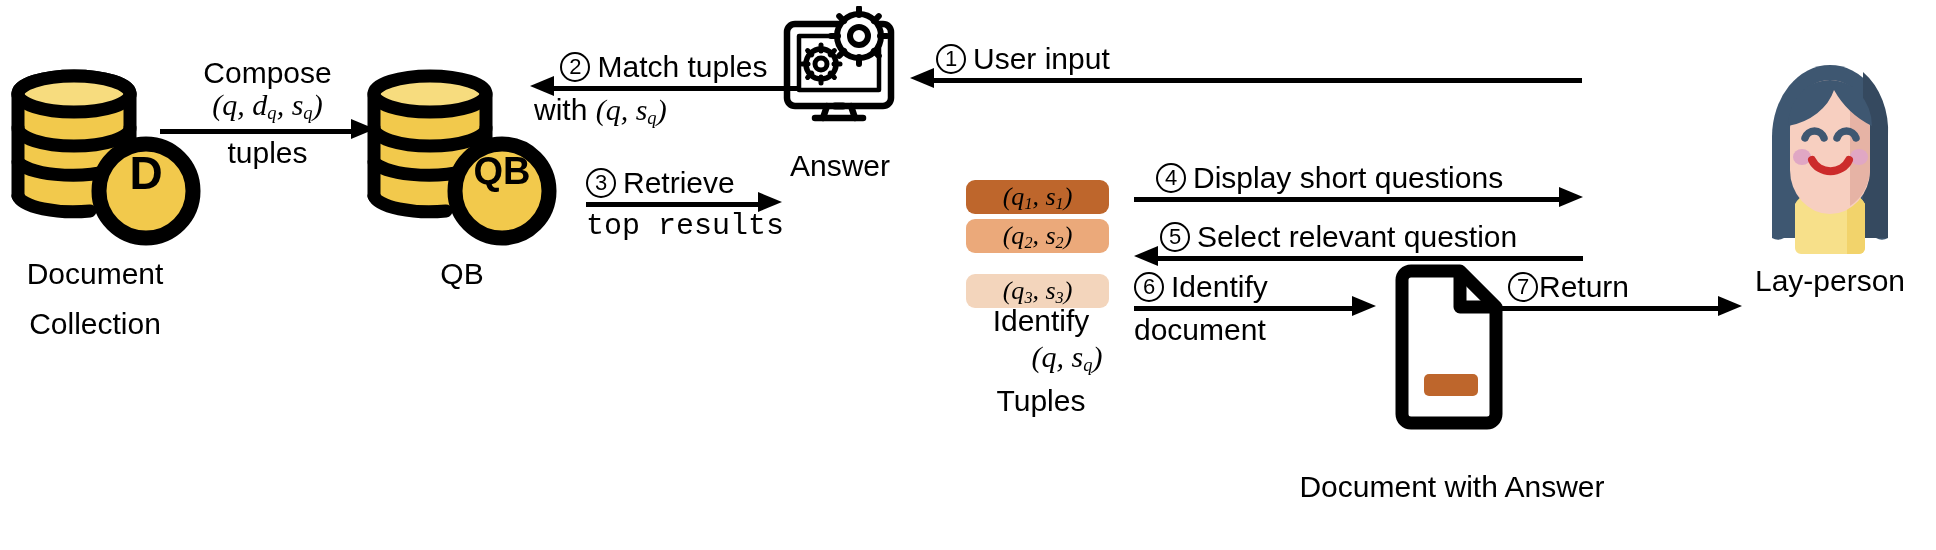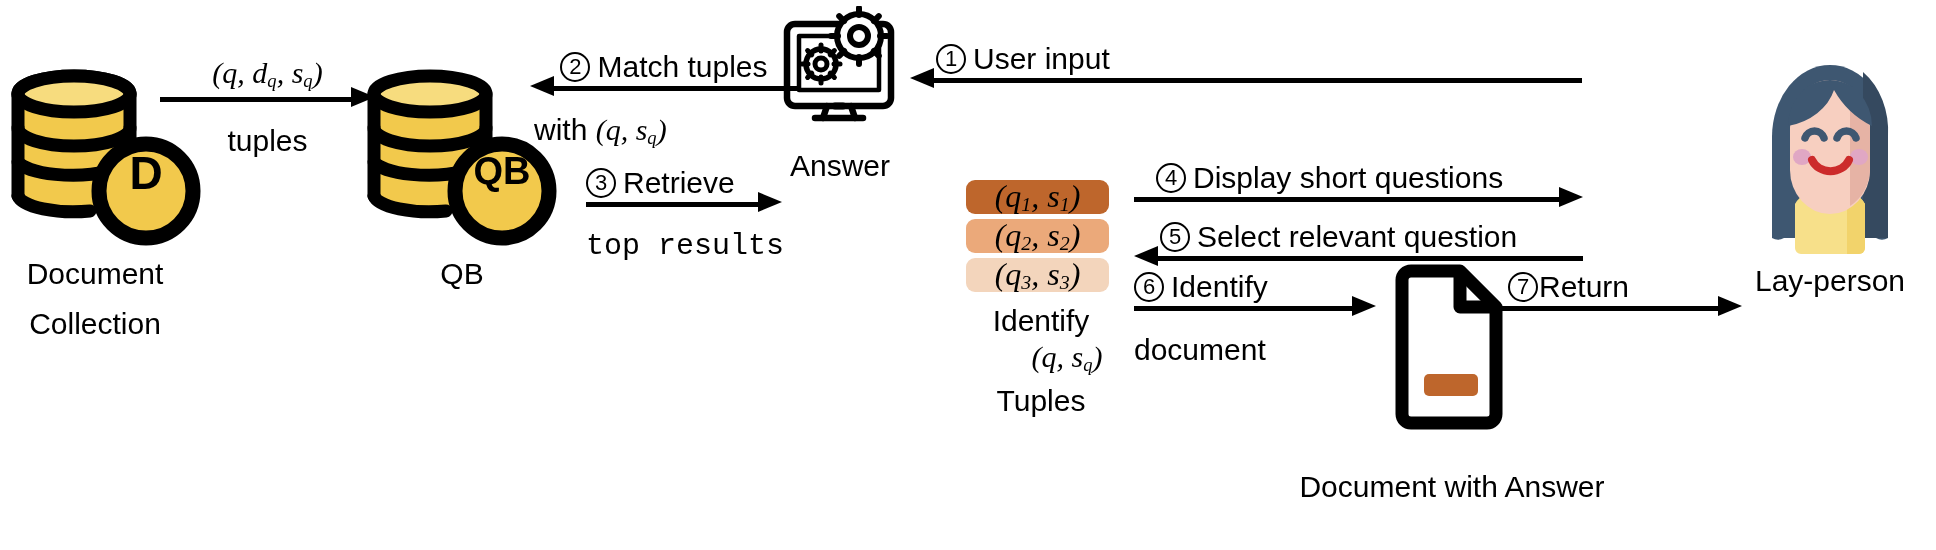--- a/index.html
+++ b/index.html
@@ -8,34 +8,34 @@
     font-family:"Liberation Sans","DejaVu Sans",sans-serif;
     color:#000000;
   }
   .abs{position:absolute;}
   .lbl{font-size:30px;line-height:1.05;text-align:center;white-space:nowrap;}
   .mth{font-family:"Liberation Serif","DejaVu Serif",serif;font-style:italic;}
   sub{font-size:.62em;vertical-align:-0.22em;font-style:italic;}
   .flowtop{display:flex;align-items:flex-end;justify-content:center;gap:7px;
            font-size:30px;line-height:1;white-space:nowrap;padding-bottom:2px;}
   .flowbot{display:flex;align-items:flex-start;justify-content:center;gap:6px;
-           font-size:30px;line-height:1;white-space:nowrap;padding-top:3px;margin-top:20px;}
+           font-size:30px;line-height:1;white-space:nowrap;padding-top:3px;}
   .circnum{display:inline-flex;align-items:center;justify-content:center;
            width:30px;height:30px;border:2.2px solid #000;border-radius:50%;
            font-size:22px;line-height:1;box-sizing:border-box;flex:0 0 auto;
            font-family:"Liberation Sans","DejaVu Sans",sans-serif;}
   .arrowline{position:relative;height:8px;}
   .arrowline .shaft{position:absolute;top:2px;height:5px;background:#000;}
   .arrowline .head{position:absolute;top:-8px;width:0;height:0;
                    border-top:10.5px solid transparent;border-bottom:10.5px solid transparent;}
   .head.r{border-left:24px solid #000;}
   .head.l{border-right:24px solid #000;}
   
   .chip{width:143px;height:34px;border-radius:9px;display:flex;align-items:center;
-        justify-content:center;font-size:32px;}
+        justify-content:center;font-size:26px;}
 </style>
 </head>
 <body>
 
 <div class="abs" style="left:6px;top:68px;width:200px;height:180px;">
   <svg width="200" height="180" viewBox="0 0 200 180">
     <g>
       <ellipse cx="68" cy="26" rx="56" ry="18" fill="#F7DC7E" stroke="#000" stroke-width="13"></ellipse>
       <path d="M12 26 V128 a56 18 0 0 0 112 0 V26" fill="#F2C94C" stroke="none"></path>
       <ellipse cx="68" cy="26" rx="56" ry="18" fill="#F7DC7E"></ellipse>
@@ -47,20 +47,23 @@
       <path d="M12 128 a56 18 0 0 0 72 15" fill="none" stroke="#000" stroke-width="13" stroke-linecap="round"></path>
       <circle cx="140" cy="123" r="47" fill="#F2C94C" stroke="#000" stroke-width="15"></circle>
     </g>
   </svg>
   <div class="abs" style="left:93px;top:78px;width:94px;text-align:center;font-size:46px;font-weight:bold;">D</div>
 </div>
 <div class="abs lbl" style="left:0px;top:258px;width:190px;">Document</div>
 <div class="abs lbl" style="left:0px;top:308px;width:190px;">Collection</div>
 
 <div class="abs" style="left:160px;top:58px;width:215px;">
+  <div class="flowtop" style="justify-content:center;">
+    <span>Compose</span>
+  </div>
   <div class="flowtop mth" style="justify-content:center;padding-bottom:4px;">
     <span>(<span class="mth">q</span>,&nbsp;<span class="mth">d<sub>q</sub></span>,&nbsp;<span class="mth">s<sub>q</sub></span>)</span>
   </div>
   <div class="arrowline" style="height:8px;">
     <div class="shaft" style="left:0px;width:191px;"></div>
     <div class="head r" style="left:191px;"></div>
   </div>
   <div class="flowbot">
     <span>tuples</span>
   </div>
@@ -167,21 +170,21 @@
   </div>
 </div>
 
 <div class="abs" style="left:966px;top:180px;width:150px;">
   <div class="chip" style="background:#BE662C;">
     <span class="mth">(q<sub>1</sub>, s<sub>1</sub>)</span>
   </div>
   <div class="chip" style="background:#EBA97A;margin-top:5px;">
     <span class="mth">(q<sub>2</sub>, s<sub>2</sub>)</span>
   </div>
-  <div class="chip" style="background:#F3D5BC;margin-top:5px;">
+  <div class="chip" style="background:#F3D5BC;margin-top:21px;">
     <span class="mth">(q<sub>3</sub>, s<sub>3</sub>)</span>
   </div>
 </div>
 <div class="abs lbl" style="left:951px;top:305px;width:180px;">Identify</div>
 <div class="abs lbl mth" style="left:977px;top:341px;width:180px;">(q, s<sub>q</sub>)</div>
 <div class="abs lbl" style="left:951px;top:385px;width:180px;">Tuples</div>
 
 <div class="abs" style="left:1134px;top:163px;width:449px;">
   <div class="flowtop" style="justify-content:flex-start;padding-left:22px;">
     <span class="circnum">4</span>

